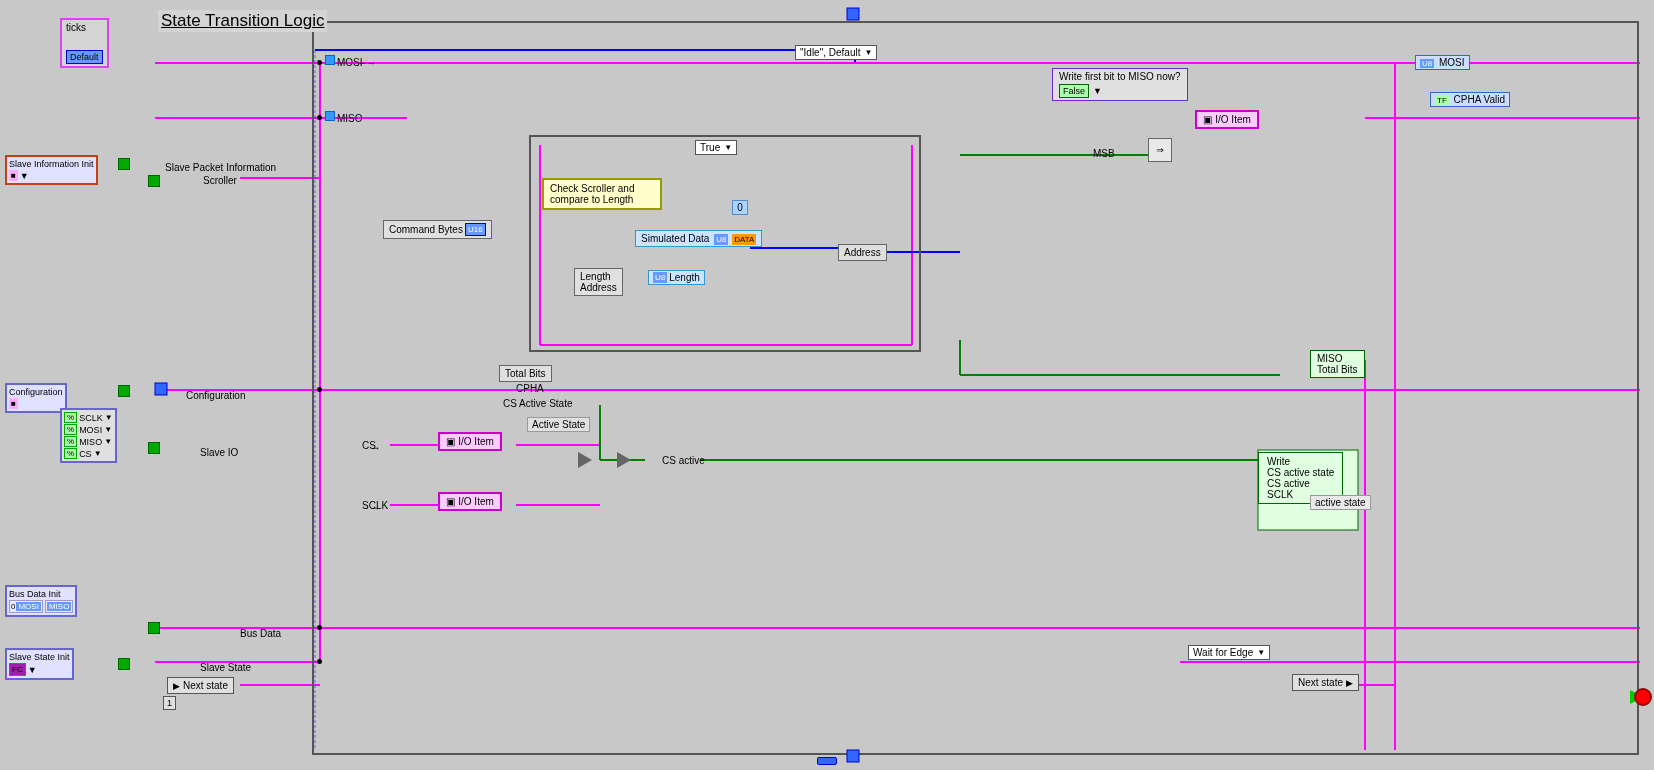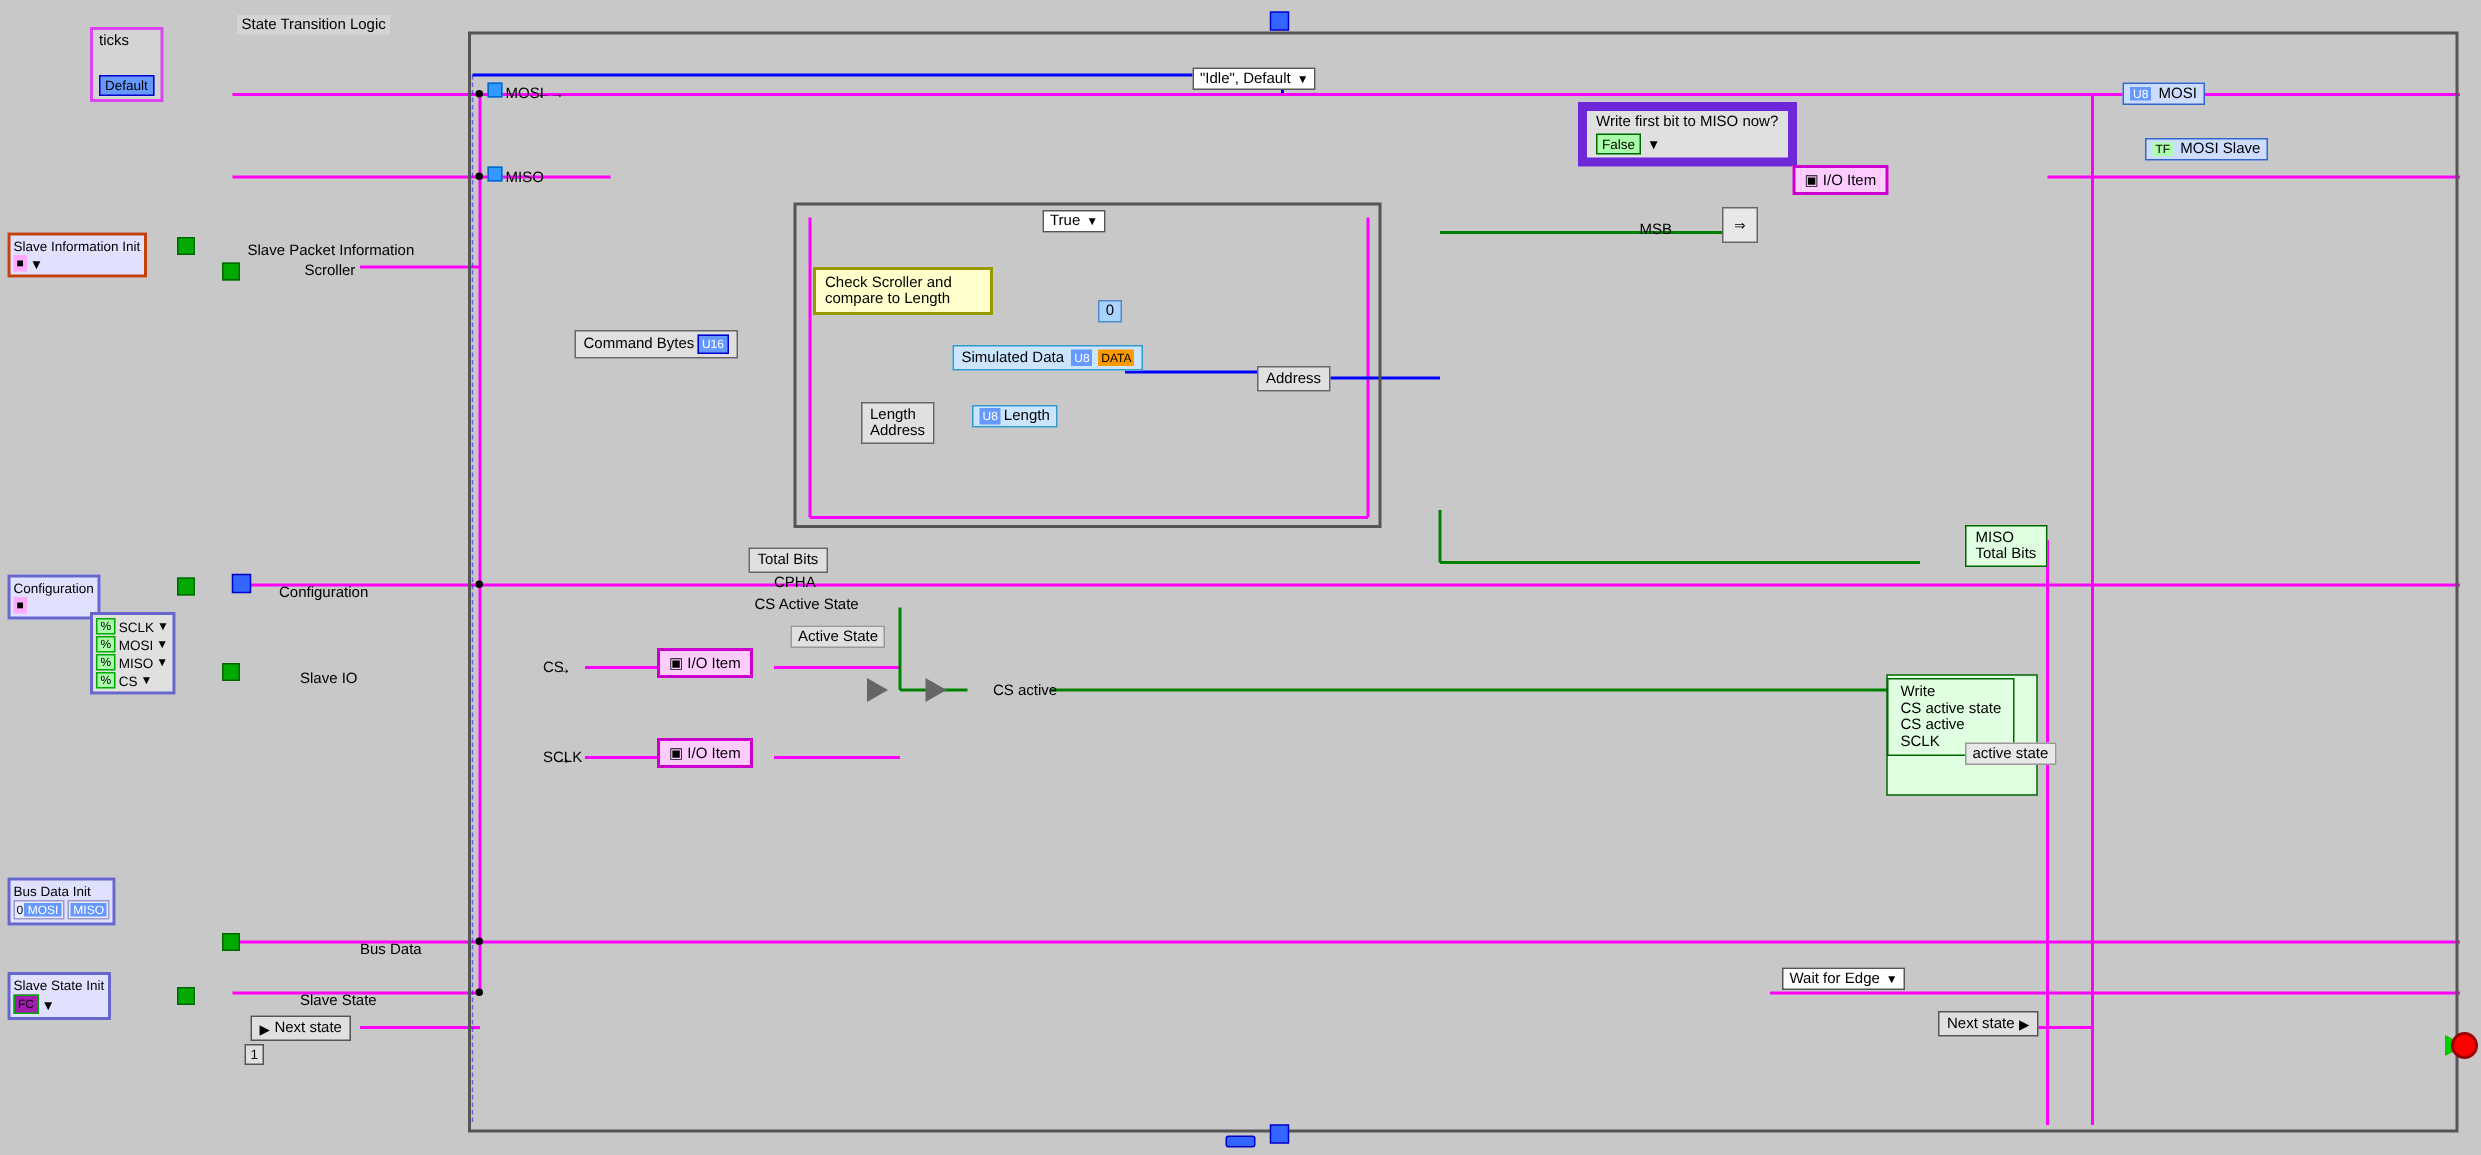--- a/index.html
+++ b/index.html
@@ -19,23 +19,24 @@
       width: 1654px;
       height: 770px;
       background: #c8c8c8;
     }
 
     .state-transition-label {
       position: absolute;
       top: 10px;
       left: 158px;
       background: #d4d4d4;
-      font-size: 10px;
+      font-size: 17px;
       color: #000;
       padding: 1px 3px;
+      text-decoration: underline;
     }
 
     
     .label {
       position: absolute;
       font-size: 10px;
       color: #000;
       white-space: nowrap;
     }
 
@@ -264,21 +265,21 @@
   </div>
 
   <div class="label" style="top:57px; left:337px;">MOSI</div>
   <div style="position:absolute; top:55px; left:325px; width:10px; height:10px; background:#3399ff; border:1px solid #0066cc;"></div>
 
   <div style="position:absolute; top:57px; left:358px; font-size:9px;">←→</div>
 
   <div class="label" style="top:113px; left:337px;">MISO</div>
   <div style="position:absolute; top:111px; left:325px; width:10px; height:10px; background:#3399ff; border:1px solid #0066cc;"></div>
 
-  <div style="position:absolute; top:68px; left:1052px; background:#e0e0e0; border:6px solid #6d28d9; padding:2px 6px; font-size:10px;">
+  <div style="position:absolute; top:68px; left:1052px; background:#e0e0e0; border:1px solid #6d28d9; padding:2px 6px; font-size:10px;">
     <div>Write first bit to MISO now?</div>
     <div style="display:flex; align-items:center; margin-top:2px;">
       <span style="background:#aaffaa; border:1px solid #006600; padding:1px 3px; font-size:9px;">False</span>
       <span style="margin-left:4px; font-size:9px;">▼</span>
     </div>
   </div>
 
   <div class="io-item-block" style="top:110px; left:1195px;">
     <span>▣ </span>
     <span>I/O Item</span>
@@ -447,21 +448,21 @@
 
   <div style="position:absolute; top:495px; left:1310px; background:#e8e8e8; border:1px solid #999; padding:1px 4px; font-size:10px;">active state</div>
 
   <div class="node-box" style="top:55px; left:1415px;">
     <span style="background:#6699ff; color:#fff; padding:0 2px; font-size:8px; margin-right:2px;">U8</span>
     <span>MOSI</span>
   </div>
 
   <div class="node-box" style="top:92px; left:1430px;">
     <span style="background:#aaffaa; padding:0 2px; font-size:8px; margin-right:2px;">TF</span>
-    <span>MOSI Slave</span>
+    <span>CPHA Valid</span>
   </div>
 
   <div style="position:absolute; top:350px; left:1310px; background:#e0ffe0; border:1px solid #006600; padding:2px 6px; font-size:10px;">
     <div>MISO</div>
     <div>Total Bits</div>
   </div>
 
   <div class="terminal terminal-green" style="top:158px; left:118px;"></div>
   <div class="terminal terminal-green" style="top:175px; left:148px;"></div>
   <div class="terminal terminal-green" style="top:385px; left:118px;"></div>

